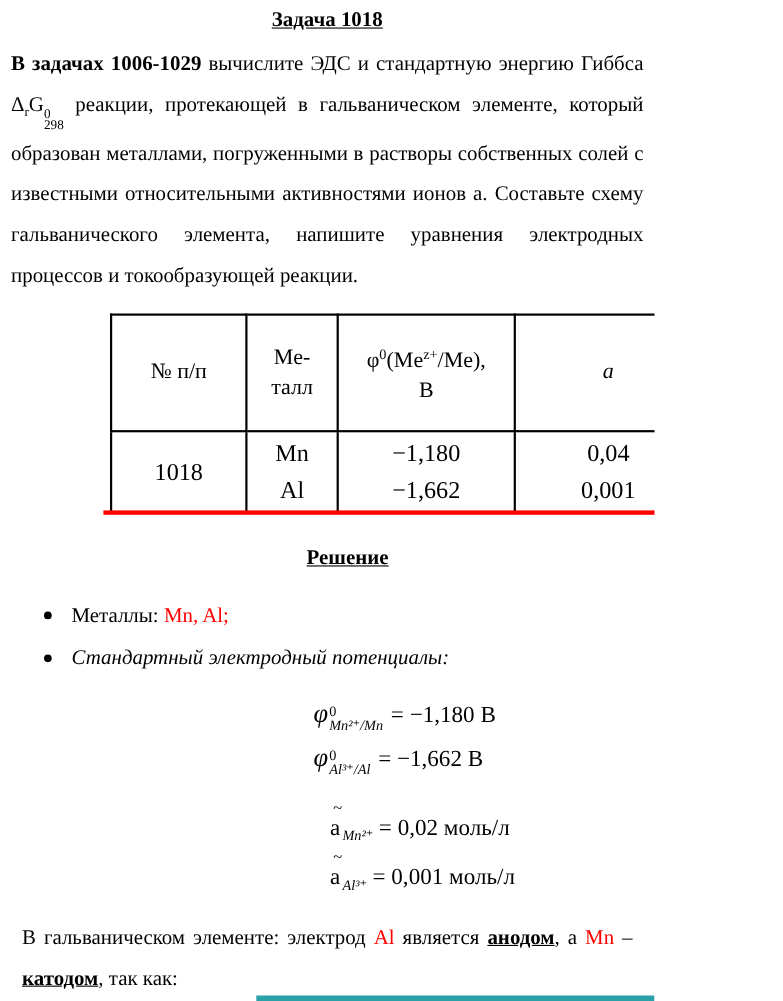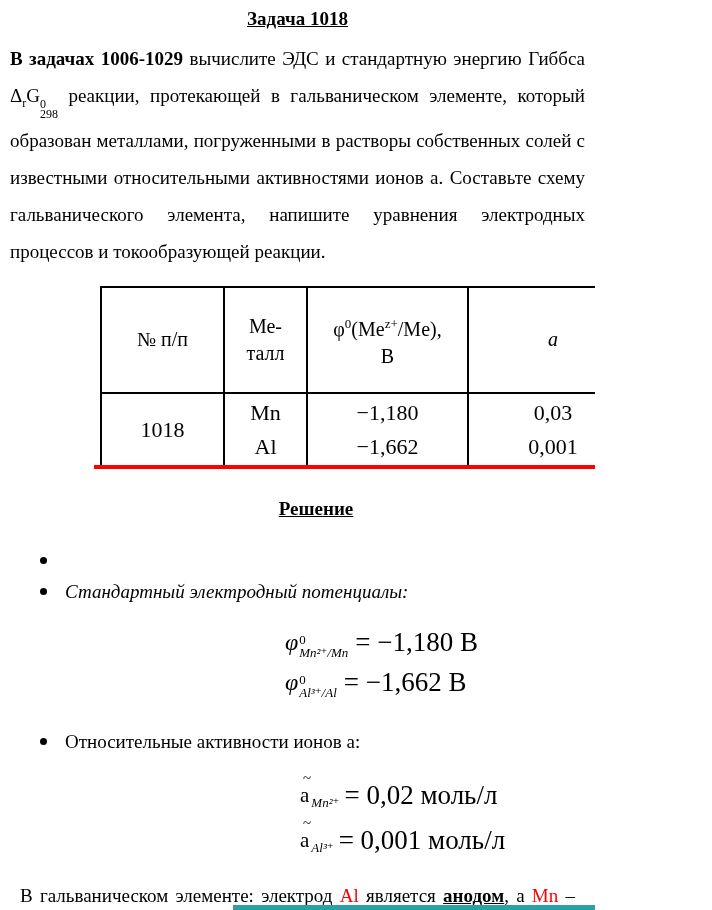--- a/index.html
+++ b/index.html
@@ -61,21 +61,21 @@
   .f2{margin-left:300px;margin-top:20px;}
   .frow{display:flex;align-items:center;height:40px;}
   .f2 .frow{height:45px;}
   .phi{font-style:italic;font-size:24px;}
   .stack{
     display:inline-flex;flex-direction:column;align-items:flex-start;
     line-height:13px;margin:0 2px 0 1px;transform:translateY(3px);
   }
   .st-sup{font-size:13px;}
   .st-sub{font-size:13px;font-style:italic;}
-  .eq{font-size:27px;margin-left:5px;white-space:pre;}
+  .eq{font-size:21px;margin-left:5px;white-space:pre;}
   .atilde{position:relative;font-size:21px;}
   .tilde{position:absolute;left:3px;top:-13px;font-size:15px;}
   .sub-only{font-size:13px;font-style:italic;transform:translateY(8px);margin-left:2px;}
   
   .footer{
     margin:14px 20px 0;
     font-size:19px;line-height:37px;
     text-align:justify;
   }
   .bu{font-weight:bold;text-decoration:underline;}
@@ -109,33 +109,34 @@
         <td>1018</td>
         <td>
               <div>Mn</div>
               <div>Al</div>
             </td>
         <td>
               <div>−1,180</div>
               <div>−1,662</div>
             </td>
         <td class="left">
-              <div>0,03</div>
+              <div>0,04</div>
               <div>0,001</div>
             </td>
       </tr>
     </tbody>
       </table>
     <div class="red-line"></div>
   </div>
 
   <h2 class="sol-title">Решение</h2>
 
   <div class="bullet b1">
     <span class="dot"></span>
+    <span><span>Металлы: </span><span class="red">Mn, Al;</span></span>
   </div>
 
   <div class="bullet b2">
     <span class="dot"></span>
     <span>Стандартный электродный потенциалы:</span>
   </div>
 
   <div class="fblock f1">
     <div class="frow">
       <span class="phi">φ</span>
@@ -148,24 +149,20 @@
     <div class="frow">
       <span class="phi">φ</span>
         <span class="stack">
           <span class="st-sup">0</span>
           <span class="st-sub">Al³⁺/Al</span>
         </span>
         <span class="eq">= −1,662 В</span>
     </div>
   </div>
 
-  <div class="bullet b3">
-    <span class="dot"></span>
-    <span>Относительные активности ионов а:</span>
-  </div>
 
   <div class="fblock f2">
     <div class="frow">
       <span class="atilde"><span>a</span><span class="tilde">~</span></span>
         <span class="sub-only">Mn²⁺</span>
         <span class="eq">= 0,02 моль/л</span>
     </div>
     <div class="frow">
       <span class="atilde"><span>a</span><span class="tilde">~</span></span>
         <span class="sub-only">Al³⁺</span>

